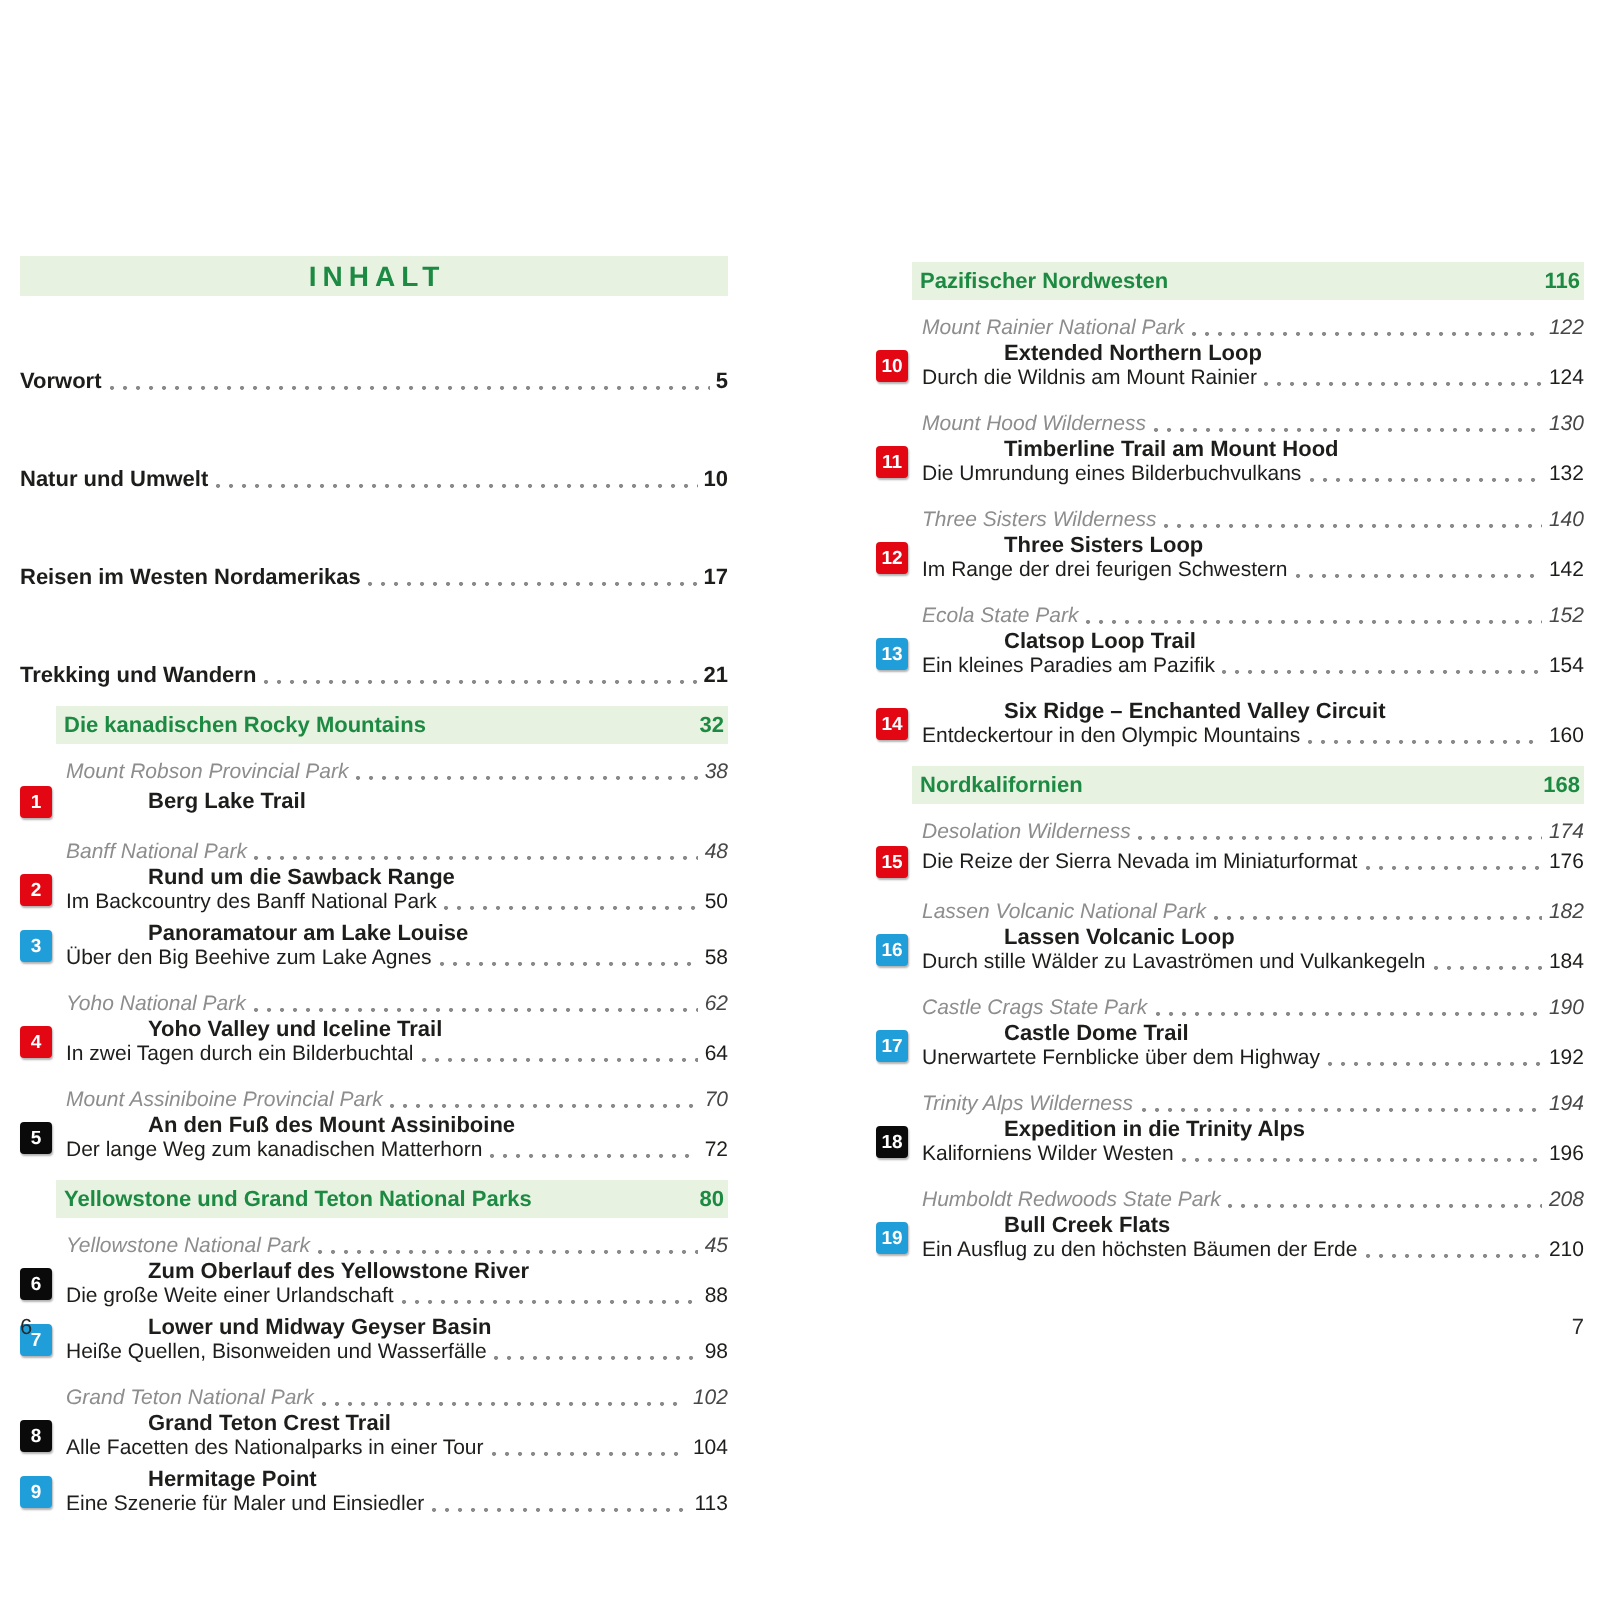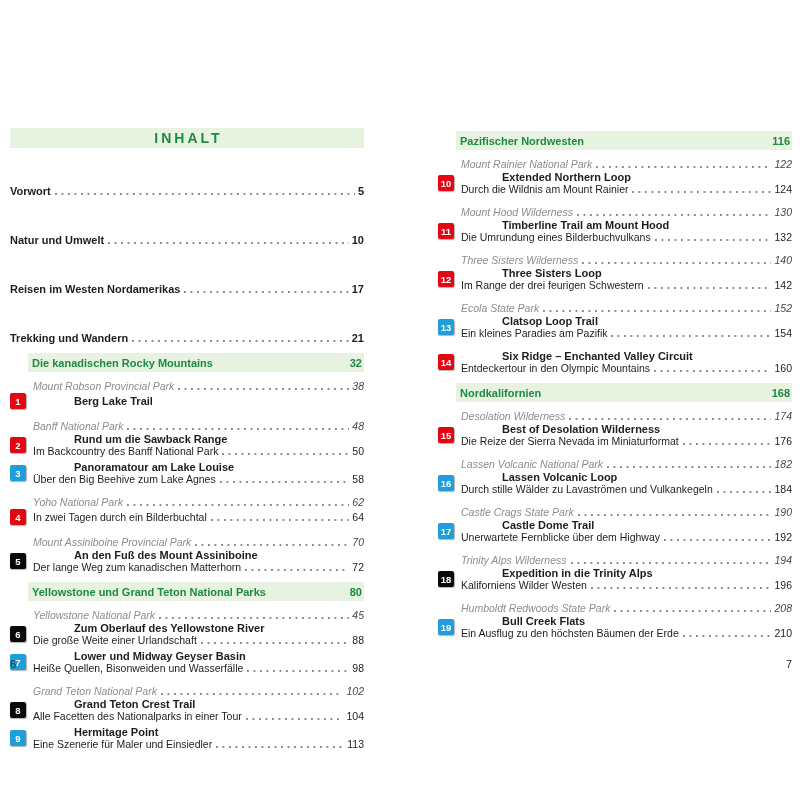--- a/index.html
+++ b/index.html
@@ -157,20 +157,21 @@
     <div class="p-row">
       <span class="park">Yoho National Park</span>
       <span class="leader"></span>
       <span class="pg">62</span>
     </div>
     <div class="t">
       <span class="b red">
           <span>4</span>
         </span>
       <div class="t-text">
+        <div class="tt">Yoho Valley und Iceline Trail</div>
         <div class="ts-row">
           <span>In zwei Tagen durch ein Bilderbuchtal</span>
           <span class="leader"></span>
           <span class="pg">64</span>
         </div>
       </div>
     </div>
   </div>
 
   <div class="group">
@@ -384,21 +385,20 @@
     <div class="p-row">
       <span class="park">Desolation Wilderness</span>
       <span class="leader"></span>
       <span class="pg">174</span>
     </div>
     <div class="t">
       <span class="b red">
           <span>15</span>
         </span>
       <div class="t-text">
-        <div class="tt">Best of Desolation Wilderness</div>
         <div class="ts-row">
           <span>Die Reize der Sierra Nevada im Miniaturformat</span>
           <span class="leader"></span>
           <span class="pg">176</span>
         </div>
       </div>
     </div>
   </div>
 
   <div class="group">

